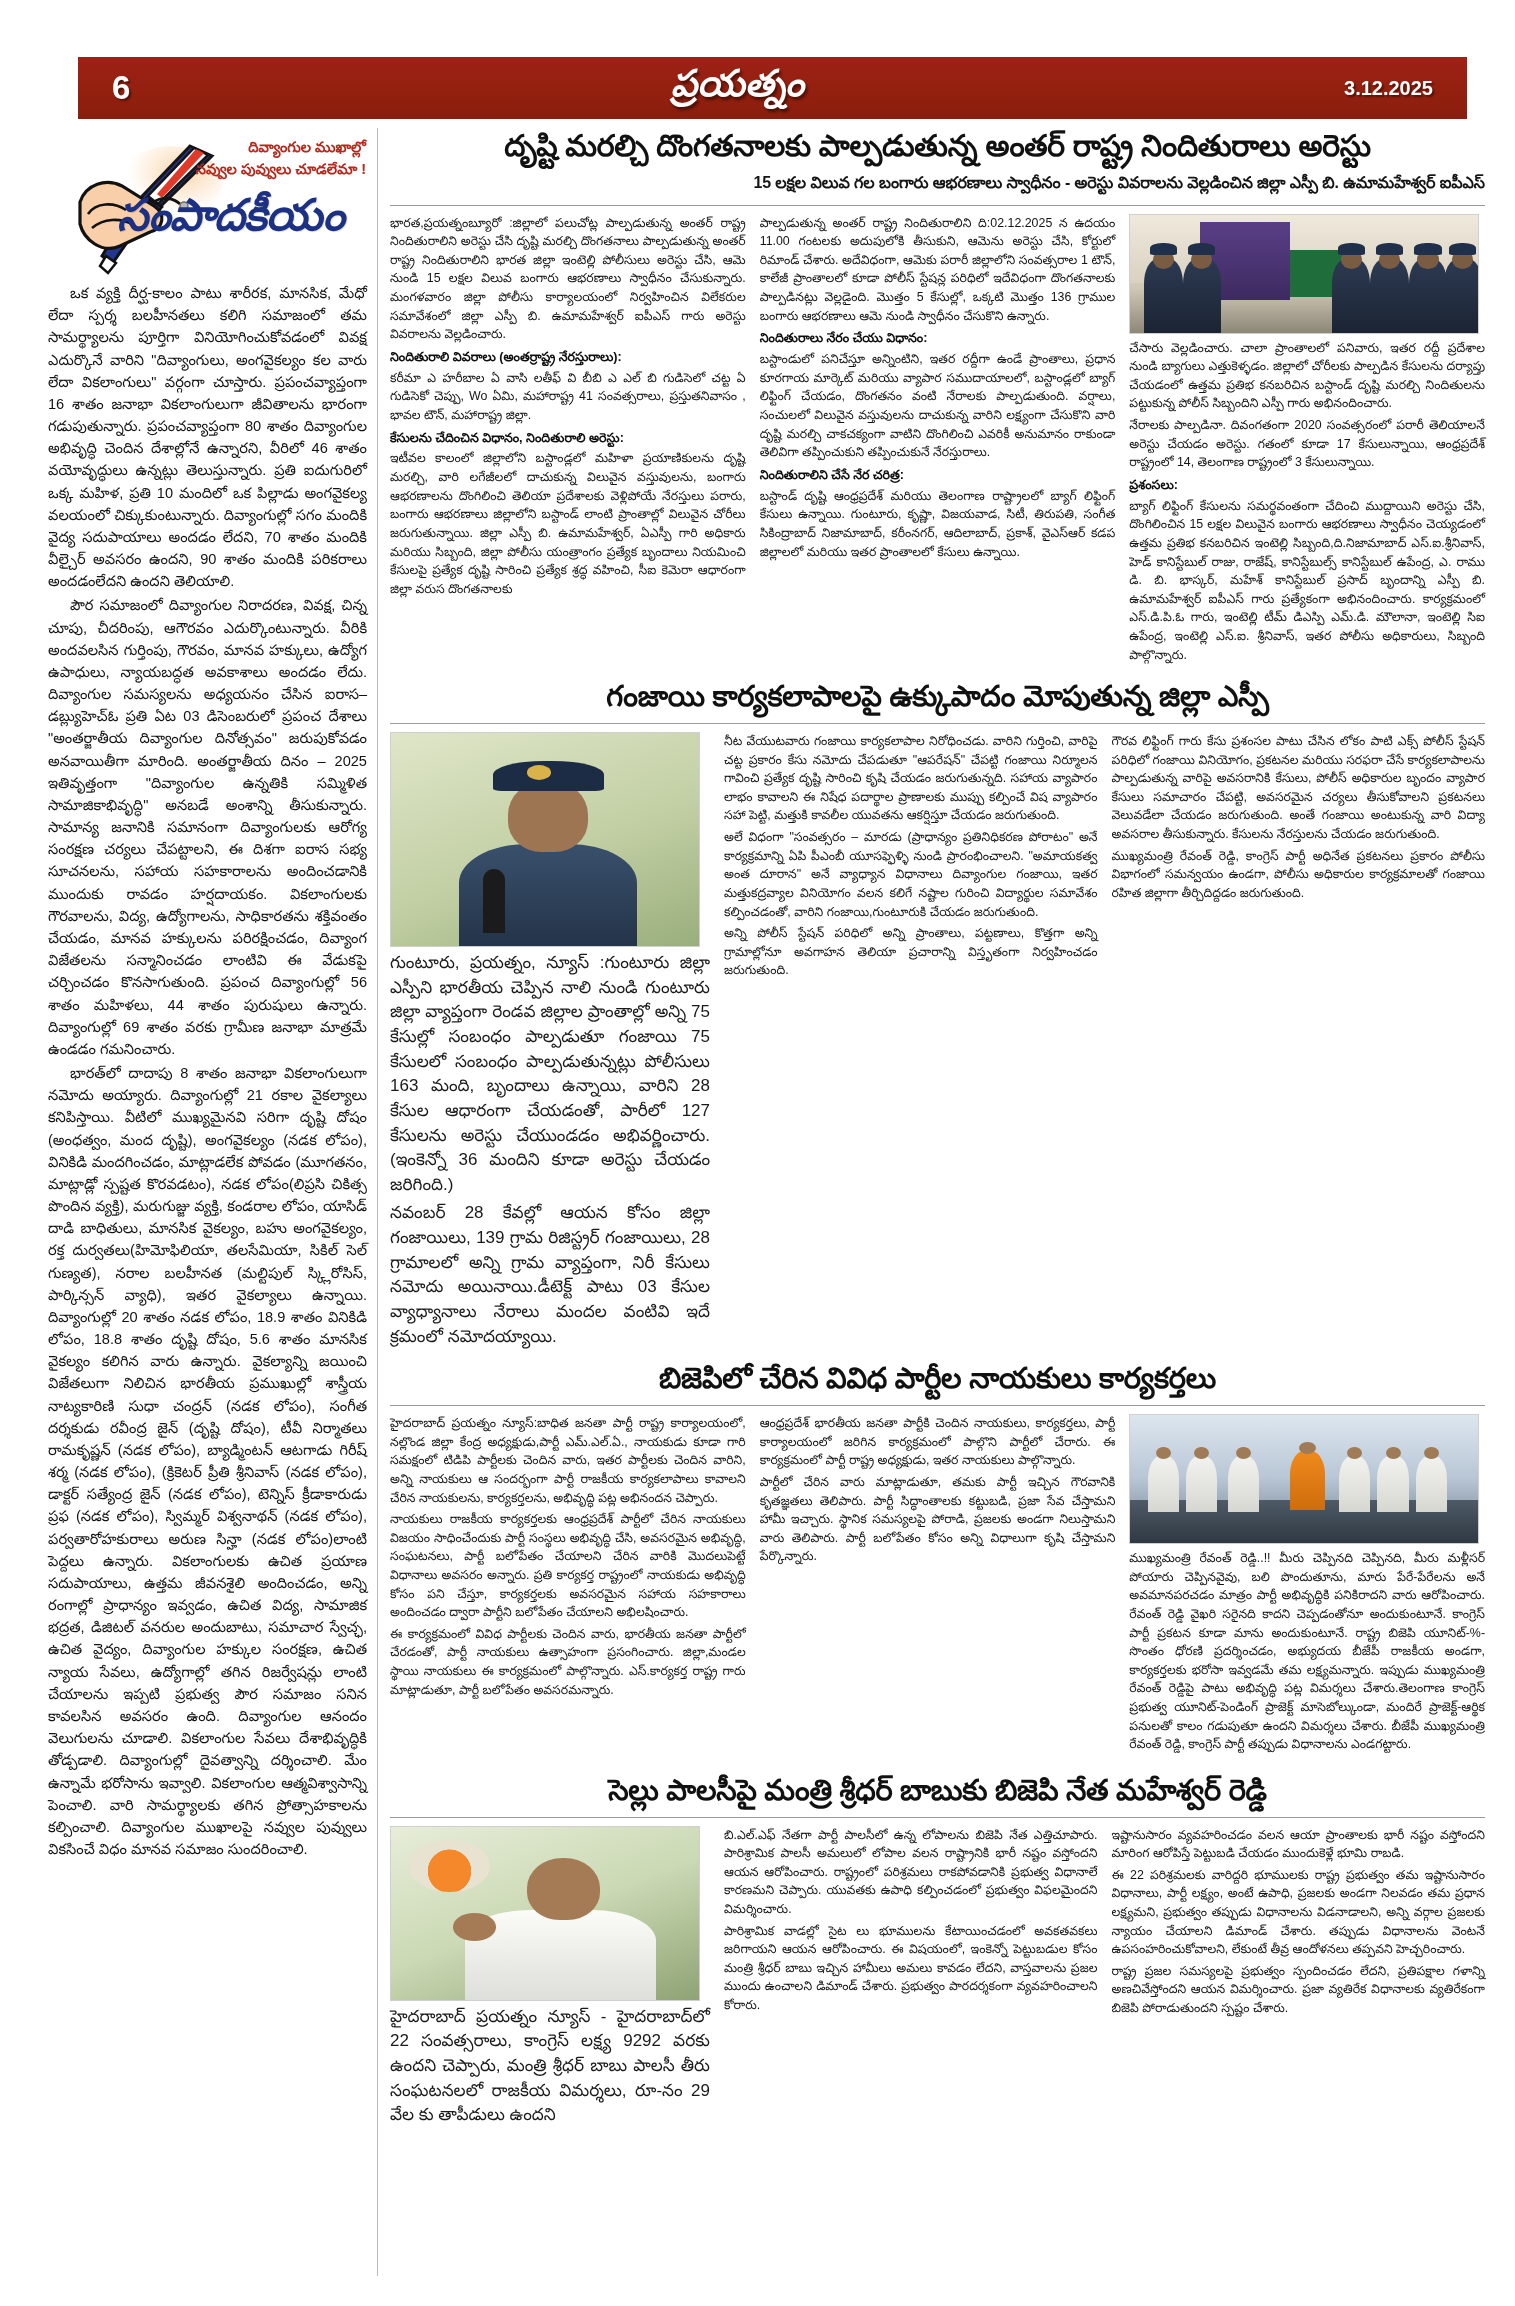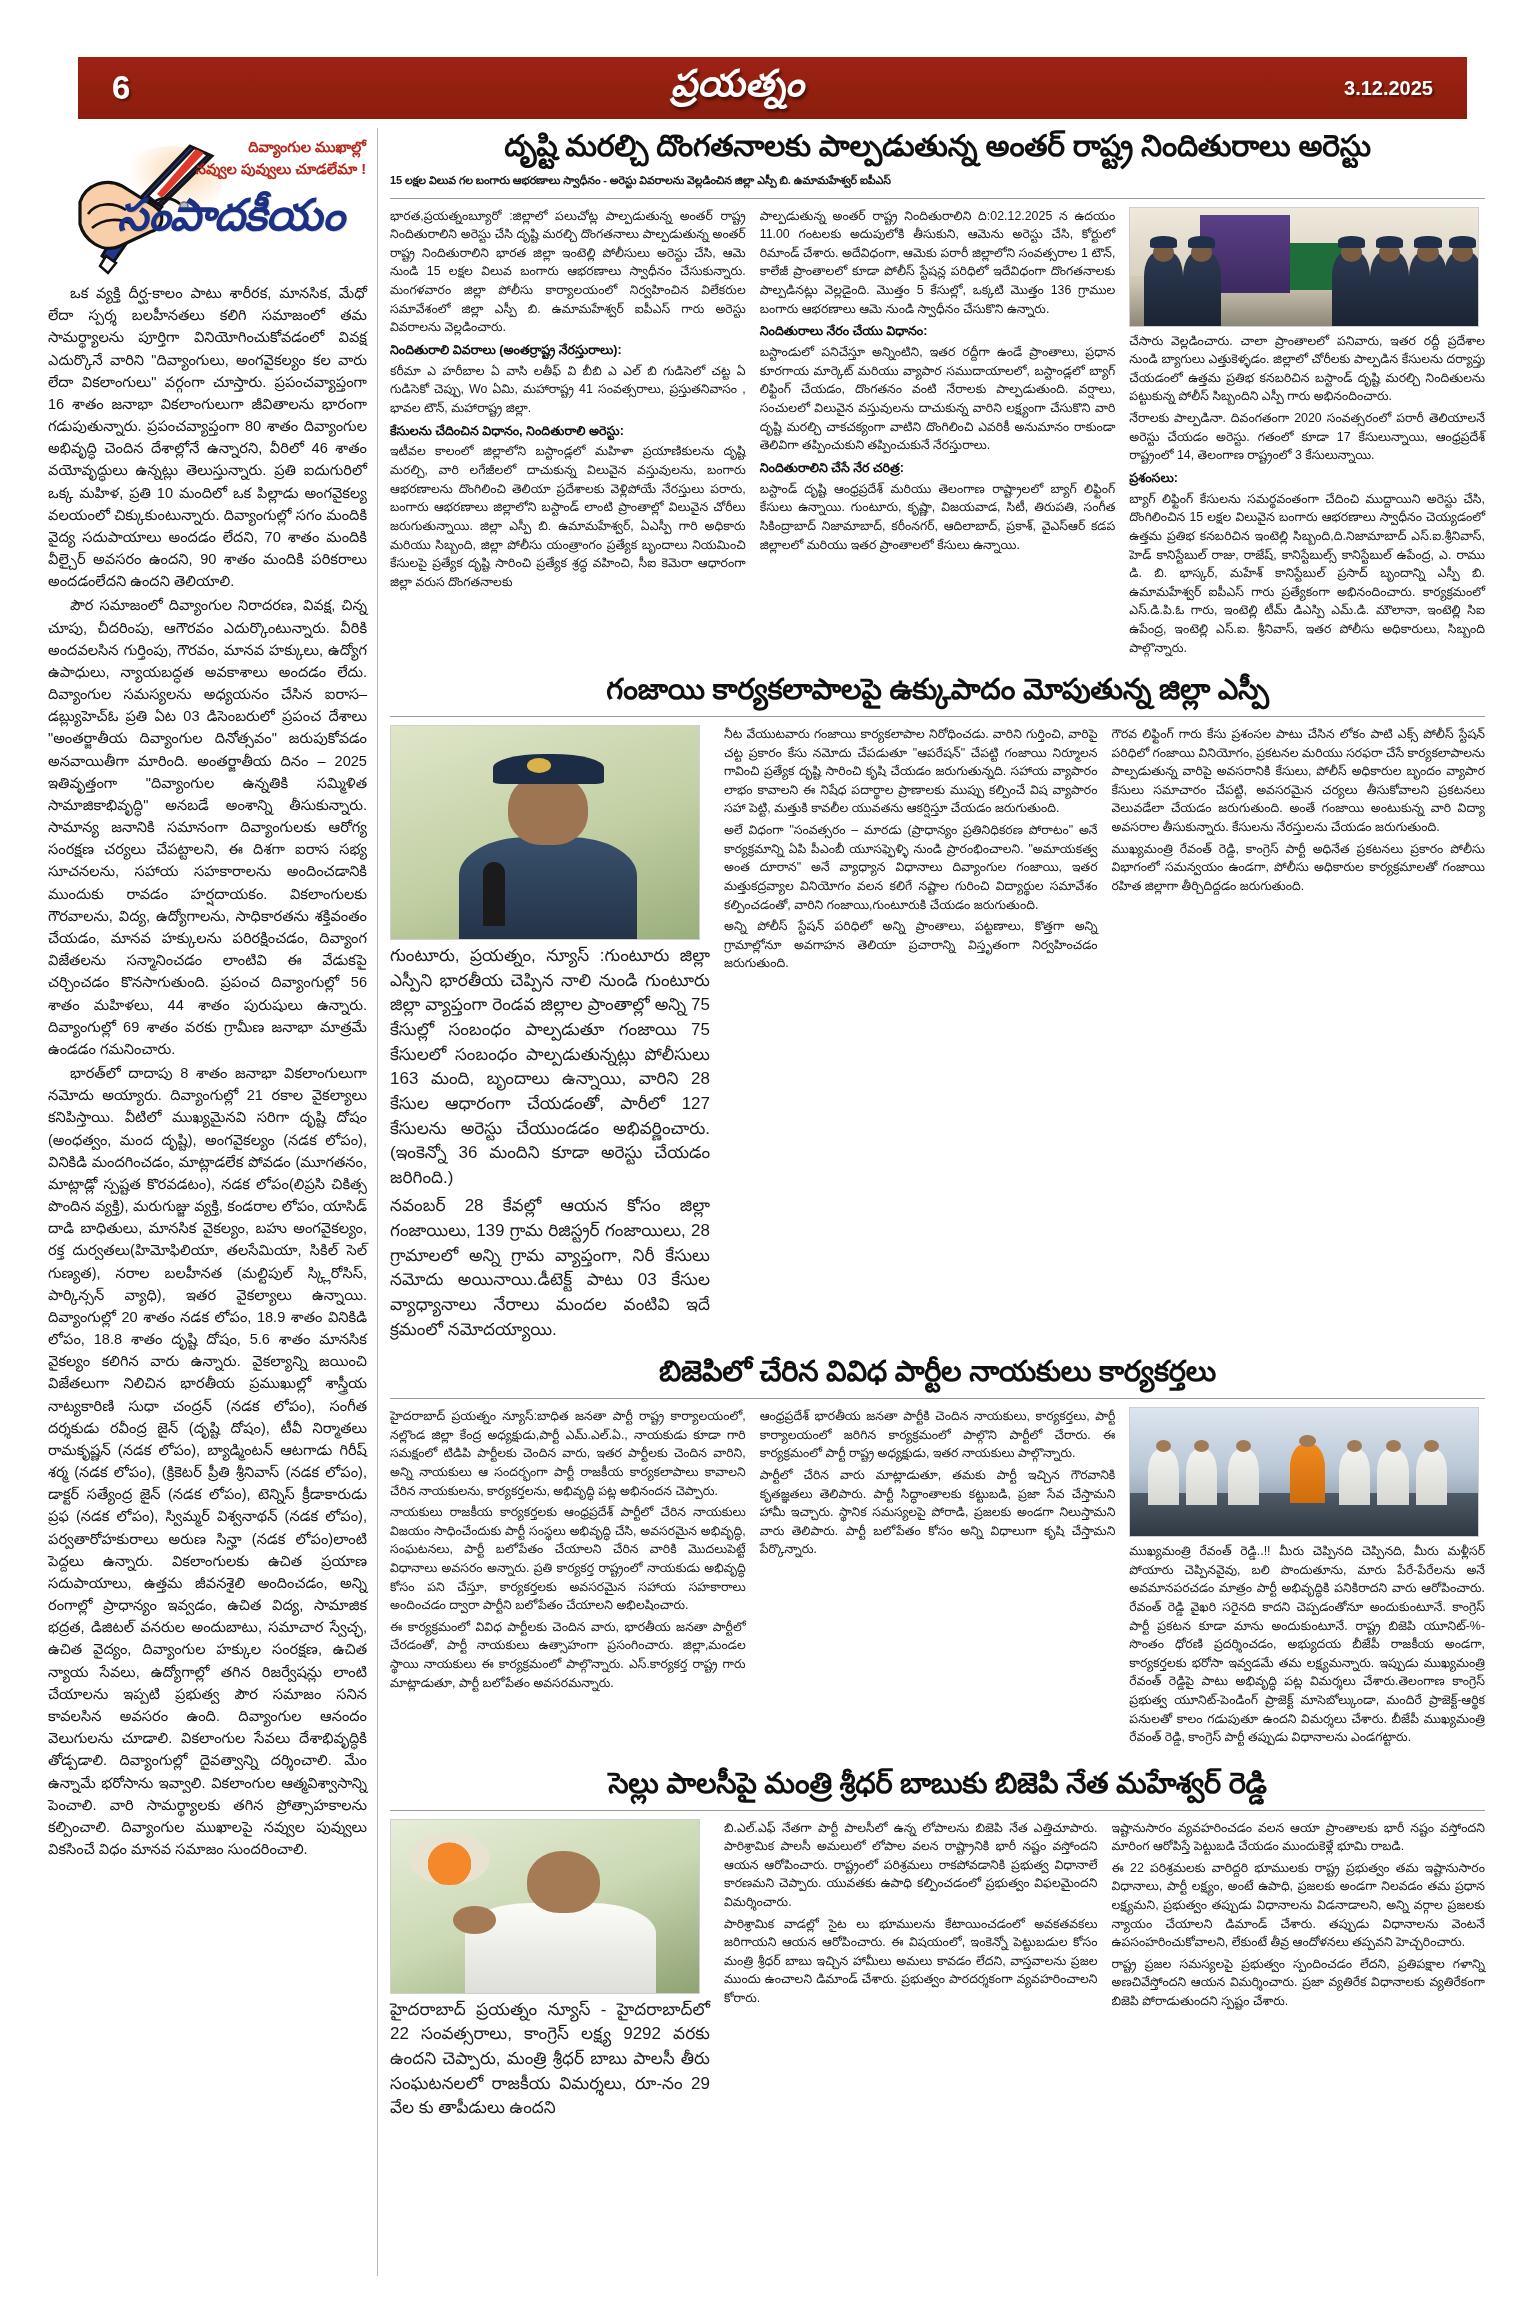--- a/index.html
+++ b/index.html
@@ -122,24 +122,24 @@
 
   .art-head {
     font-size: 30px;
     font-weight: bold;
     color: #111;
     text-align: center;
     line-height: 1.22;
     letter-spacing: -0.3px;
   }
   .art-sub {
-    font-size: 11px;
+    font-size: 16px;
     font-weight: bold;
     color: #151515;
-    text-align: left;
+    text-align: right;
     margin-top: 9px;
     letter-spacing: -0.1px;
   }
   .rule {
     border-top: 1px solid #9a9a9a;
     margin: 9px 0 8px 0;
     height: 0;
   }
 
   

